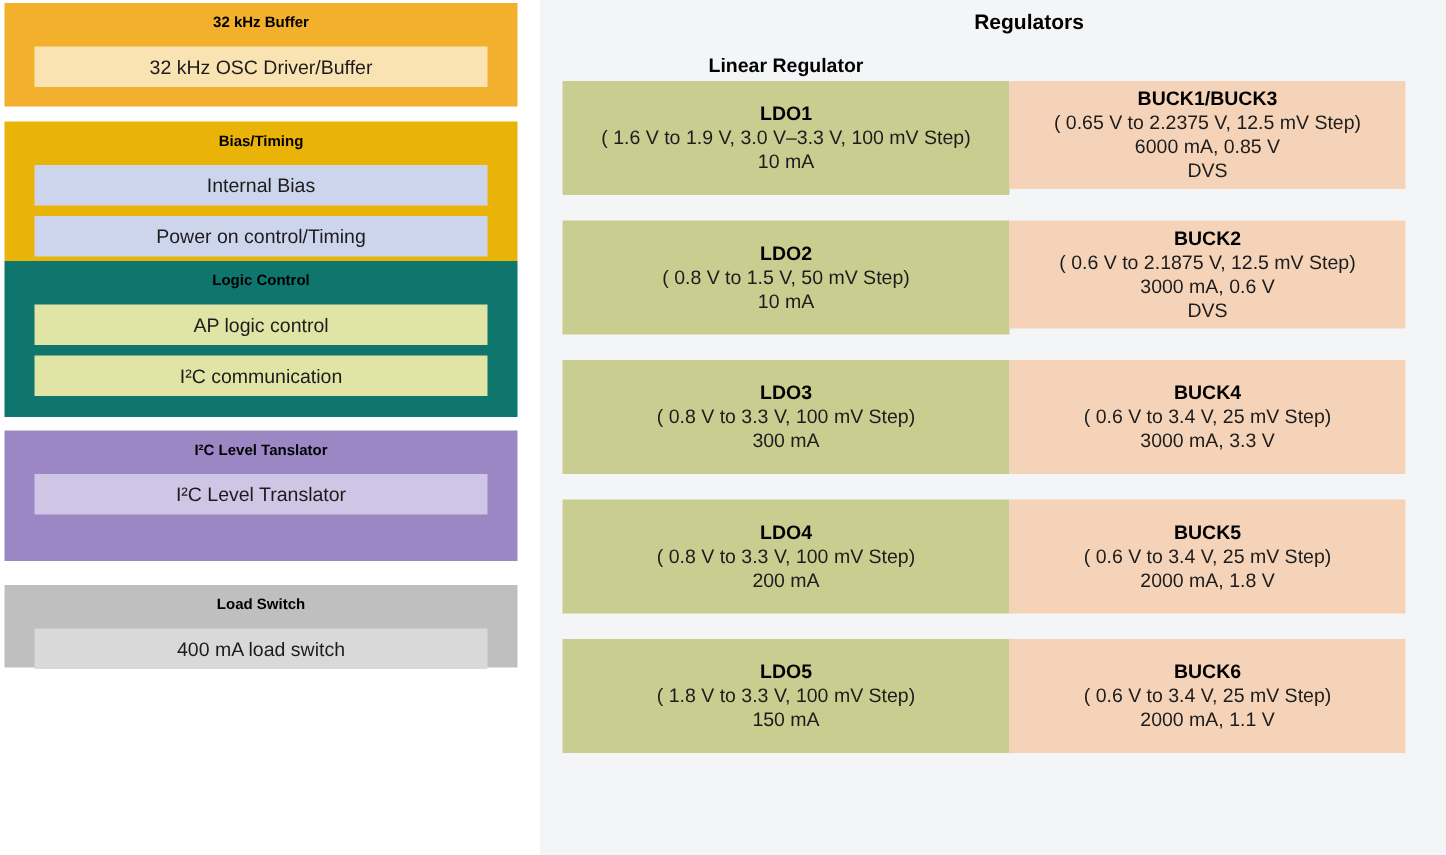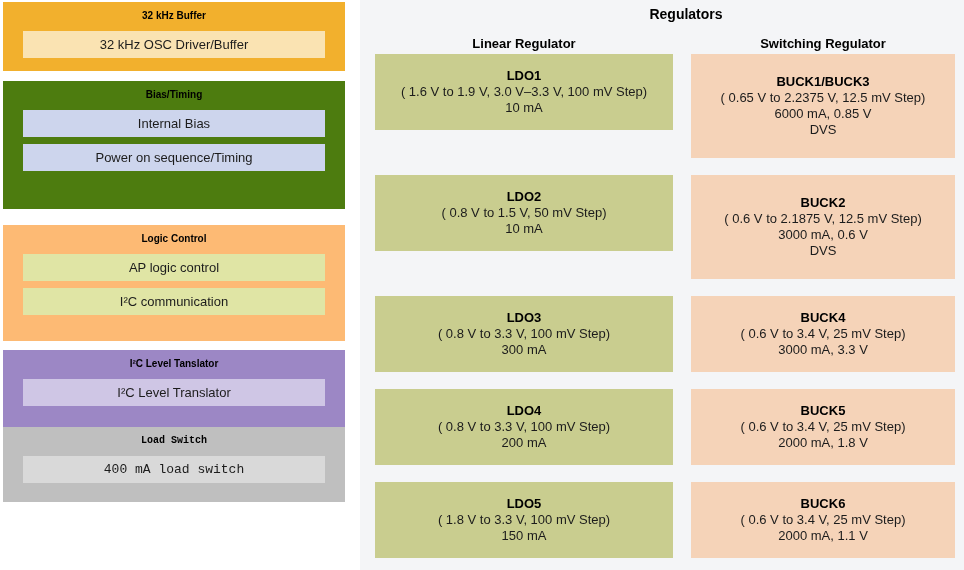--- a/index.html
+++ b/index.html
@@ -42,25 +42,25 @@
   }
   .chip:first-of-type { margin-top: 0; }
   .chip-row {
     display: flex;
     gap: 8px;
     margin-top: 7px;
   }
   .chip-row .chip { margin-top: 0; }
 
   .sec-buffer     { background: #F2B02D; height: 69px;  margin-bottom: 10px; }
-  .sec-bias       { background: #4d7c0f; height: 128px; margin-bottom: 16px; }
-  .sec-logic      { background: #fdba74; height: 116px; margin-bottom: 9px; }
-  .sec-i2c        { background: #9C87C5; height: 77px;  margin-bottom: 0; }
+  .sec-bias       { background: #eab308; height: 93px; margin-bottom: 0; }
+  .sec-logic      { background: #0f766e; height: 104px; margin-bottom: 9px; }
+  .sec-i2c        { background: #9C87C5; height: 87px;  margin-bottom: 16px; }
   .sec-protection { background: #72A8DB; height: 100px; margin-bottom: 5px; }
-  .sec-load       { background: #BFBFBF; height: 75px; font-family: Liberation Mono, monospace; }
+  .sec-load       { background: #BFBFBF; height: 55px; }
 
   .sec-buffer .chip     { background: #FAE3B2; }
   .sec-bias .chip       { background: #CDD5ED; }
   .sec-logic .chip      { background: #E0E5A5; }
   .sec-i2c .chip        { background: #CFC6E5; }
   .sec-protection .chip { background: #C7DCF2; }
   .sec-protection .chip.lighter { background: #DBEAF9; }
   .sec-load .chip       { background: #D9D9D9; }
 
   .w-uvlo    { width: 149px; }
@@ -81,62 +81,61 @@
     font-size: 14px;
     font-weight: bold;
     text-align: center;
     text-indent: 48px;
     color: #000000;
     line-height: 18px;
   }
   .cols-head, .reg-row {
     display: grid;
     grid-template-columns: 298px 264px;
-    column-gap: 18px;
     padding-left: 15px;
   }
   .cols-head {
     margin-top: 13px;
     font-weight: bold;
     text-align: center;
     color: #000000;
     line-height: 15px;
   }
   .reg-row {
     margin-top: 17px;
     align-items: start;
   }
   .reg-row.first { margin-top: 3px; }
   .reg {
     box-sizing: border-box;
     text-align: center;
     line-height: 16px;
     padding: 14px 6px;
   }
-  .reg.tall { padding: 20px 6px; }
+  .reg.tall { padding: 4px 6px; }
   .reg .reg-name { font-weight: bold; color: #000000; }
   .ldo  { background: #C9CD8F; }
   .buck { background: #F5D3B8; }
 </style>
 </head>
 <body>
 
 <div class="stage">
 
   <aside class="left">
 
     <section class="block sec-buffer">
       <h3>32 kHz Buffer</h3>
       <div class="chip">32 kHz OSC Driver/Buffer</div>
     </section>
 
     <section class="block sec-bias">
       <h3>Bias/Timing</h3>
       <div class="chip">Internal Bias</div>
-      <div class="chip">Power on sequence/Timing</div>
+      <div class="chip">Power on control/Timing</div>
     </section>
 
     <section class="block sec-logic">
       <h3>Logic Control</h3>
       <div class="chip">AP logic control</div>
       <div class="chip">I²C communication</div>
     </section>
 
     <section class="block sec-i2c">
       <h3>I²C Level Tanslator</h3>
@@ -150,21 +149,20 @@
     </section>
 
   </aside>
 
   <main class="right">
 
     <h2 class="reg-title">Regulators</h2>
 
     <div class="cols-head">
       <div>Linear Regulator</div>
-      <div>Switching Regulator</div>
     </div>
 
     <div class="reg-row first">
       <div class="reg ldo">
         <div class="reg-name">LDO1</div>
         <div>( 1.6 V to 1.9 V, 3.0 V–3.3 V, 100 mV Step)</div>
         <div>10 mA</div>
       </div>
       <div class="reg buck tall">
         <div class="reg-name">BUCK1/BUCK3</div>

